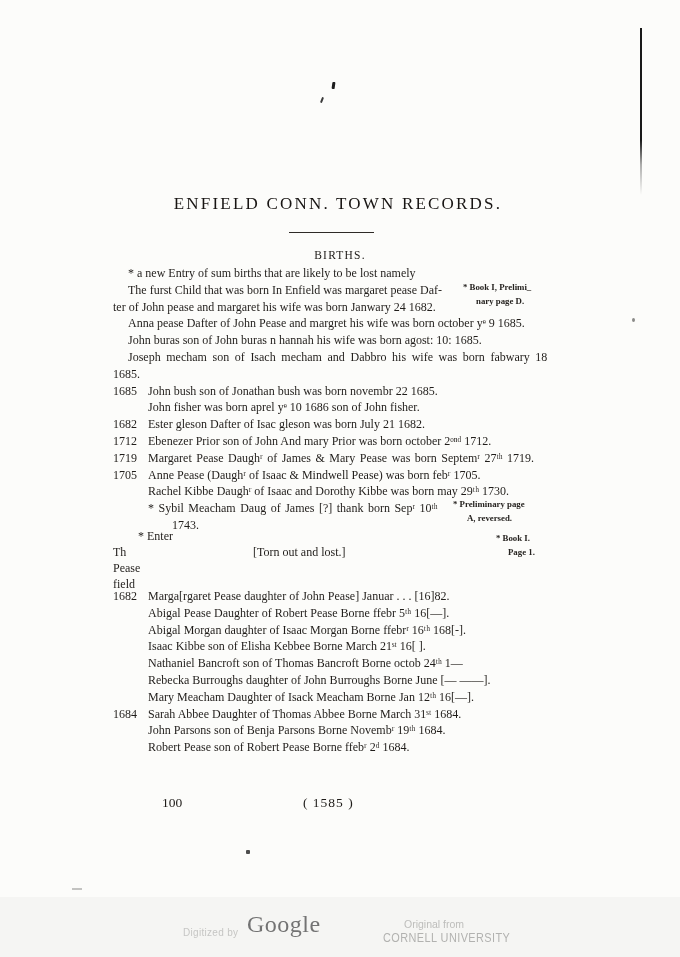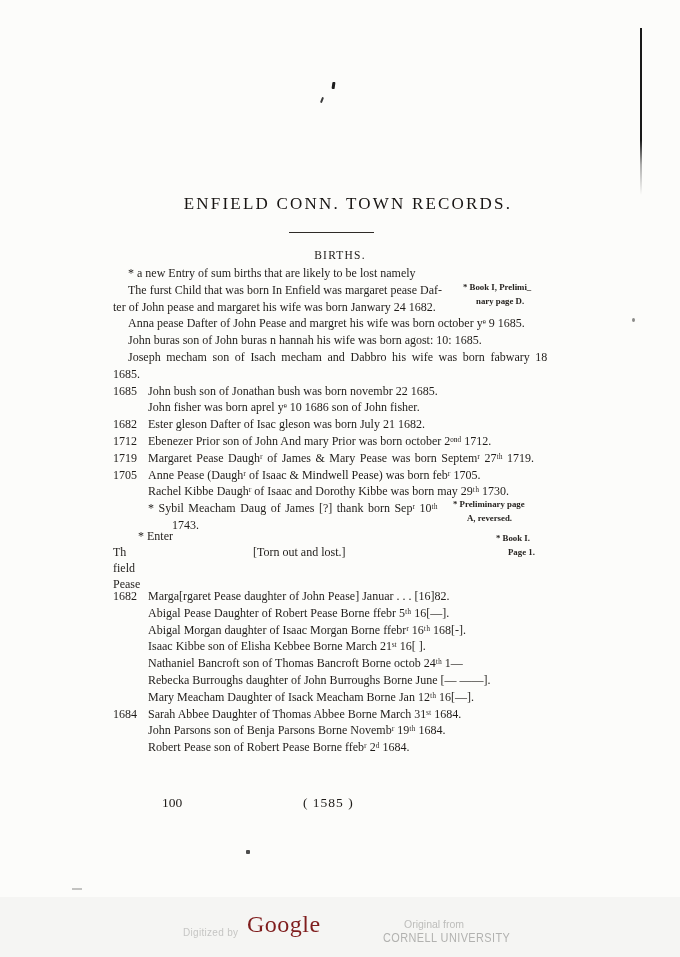--- a/index.html
+++ b/index.html
@@ -4,21 +4,21 @@
 <style>
   html,body{margin:0;padding:0;background:#e9e9e7;}
   .page{
     position:relative;width:680px;height:957px;margin:0 auto;
     background:#fcfcfa;overflow:hidden;
     font-family:"Liberation Serif","DejaVu Serif","DejaVu Sans",serif;
     color:#201d1a;
   }
   
   .title{
-    position:absolute;top:194px;left:118px;width:460px;margin:0;
+    position:absolute;top:194px;left:108px;width:460px;margin:0;
     text-align:center;font-size:17px;font-weight:normal;
     letter-spacing:2.2px;color:#171412;white-space:nowrap;
   }
   .rule{position:absolute;top:232px;left:289px;width:85px;height:0;
     border-top:1.6px solid #2e2a26;}
   .births{
     position:absolute;top:249px;left:110px;width:460px;margin:0;
     text-align:center;font-size:11.5px;font-weight:normal;letter-spacing:1.2px;color:#1d1a17;
   }
   
@@ -45,21 +45,21 @@
   .mn1 .l2{padding-left:13px;}
   .mn2 .l2{padding-left:14px;}
   .mn3 .l2{padding-left:12px;}
   
   .pagenum{position:absolute;left:162px;top:795px;font-size:13.5px;color:#1f1c19;}
   .folio{position:absolute;left:303px;top:795px;font-size:13.5px;letter-spacing:1px;color:#1f1c19;}
   
   .scanstrip{position:absolute;left:0;top:897px;width:680px;height:60px;background:#f5f5f3;}
   .digitized{position:absolute;left:183px;top:927px;font-size:10px;color:#c6c6c4;
     font-family:"Liberation Sans","DejaVu Sans",sans-serif;letter-spacing:.3px;}
-  .google{position:absolute;left:247px;top:911px;font-size:24px;color:#7f1d1d;
+  .google{position:absolute;left:247px;top:911px;font-size:24px;color:#737373;
     font-family:"Liberation Serif","DejaVu Serif",serif;letter-spacing:.5px;}
   .origfrom{position:absolute;left:404px;top:918px;font-size:10.5px;color:#bdbdbb;
     font-family:"Liberation Sans","DejaVu Sans",sans-serif;}
   .institution{position:absolute;left:383px;top:930px;font-size:13px;color:#b2b2b0;
     font-family:"Liberation Sans","DejaVu Sans",sans-serif;letter-spacing:.5px;
     transform:scaleX(.84);transform-origin:left top;white-space:nowrap;}
   
   .art{position:absolute;}
   .art-vline{left:640px;top:28px;width:2px;height:112px;background:#191919;}
   .art-vline-fade{left:640px;top:140px;width:2px;height:55px;
@@ -133,22 +133,22 @@
       <span class="tx ind-t1">1743.</span>
     </div>
   </div>
 
   <div class="tblock block-b">
     <div class="line ind2">* Enter</div>
     <div class="line rel">
       <span>Th</span>
       <span class="torn-note">[Torn out and lost.]</span>
     </div>
+    <div class="line">Pease</div>
     <div class="line">field</div>
-    <div class="line">Pease</div>
   </div>
 
   <div class="tblock block-c">
     <div class="row">
       <span class="yr">1682</span>
       <span class="tx">Marga[rgaret Pease daughter of John Pease] Januar . . . [16]82.</span>
     </div>
     <div class="row">
       <span class="yr"></span>
       <span class="tx">Abigal Pease Daughter of Robert Pease Borne ffebr 5ᵗʰ 16[—].</span>

